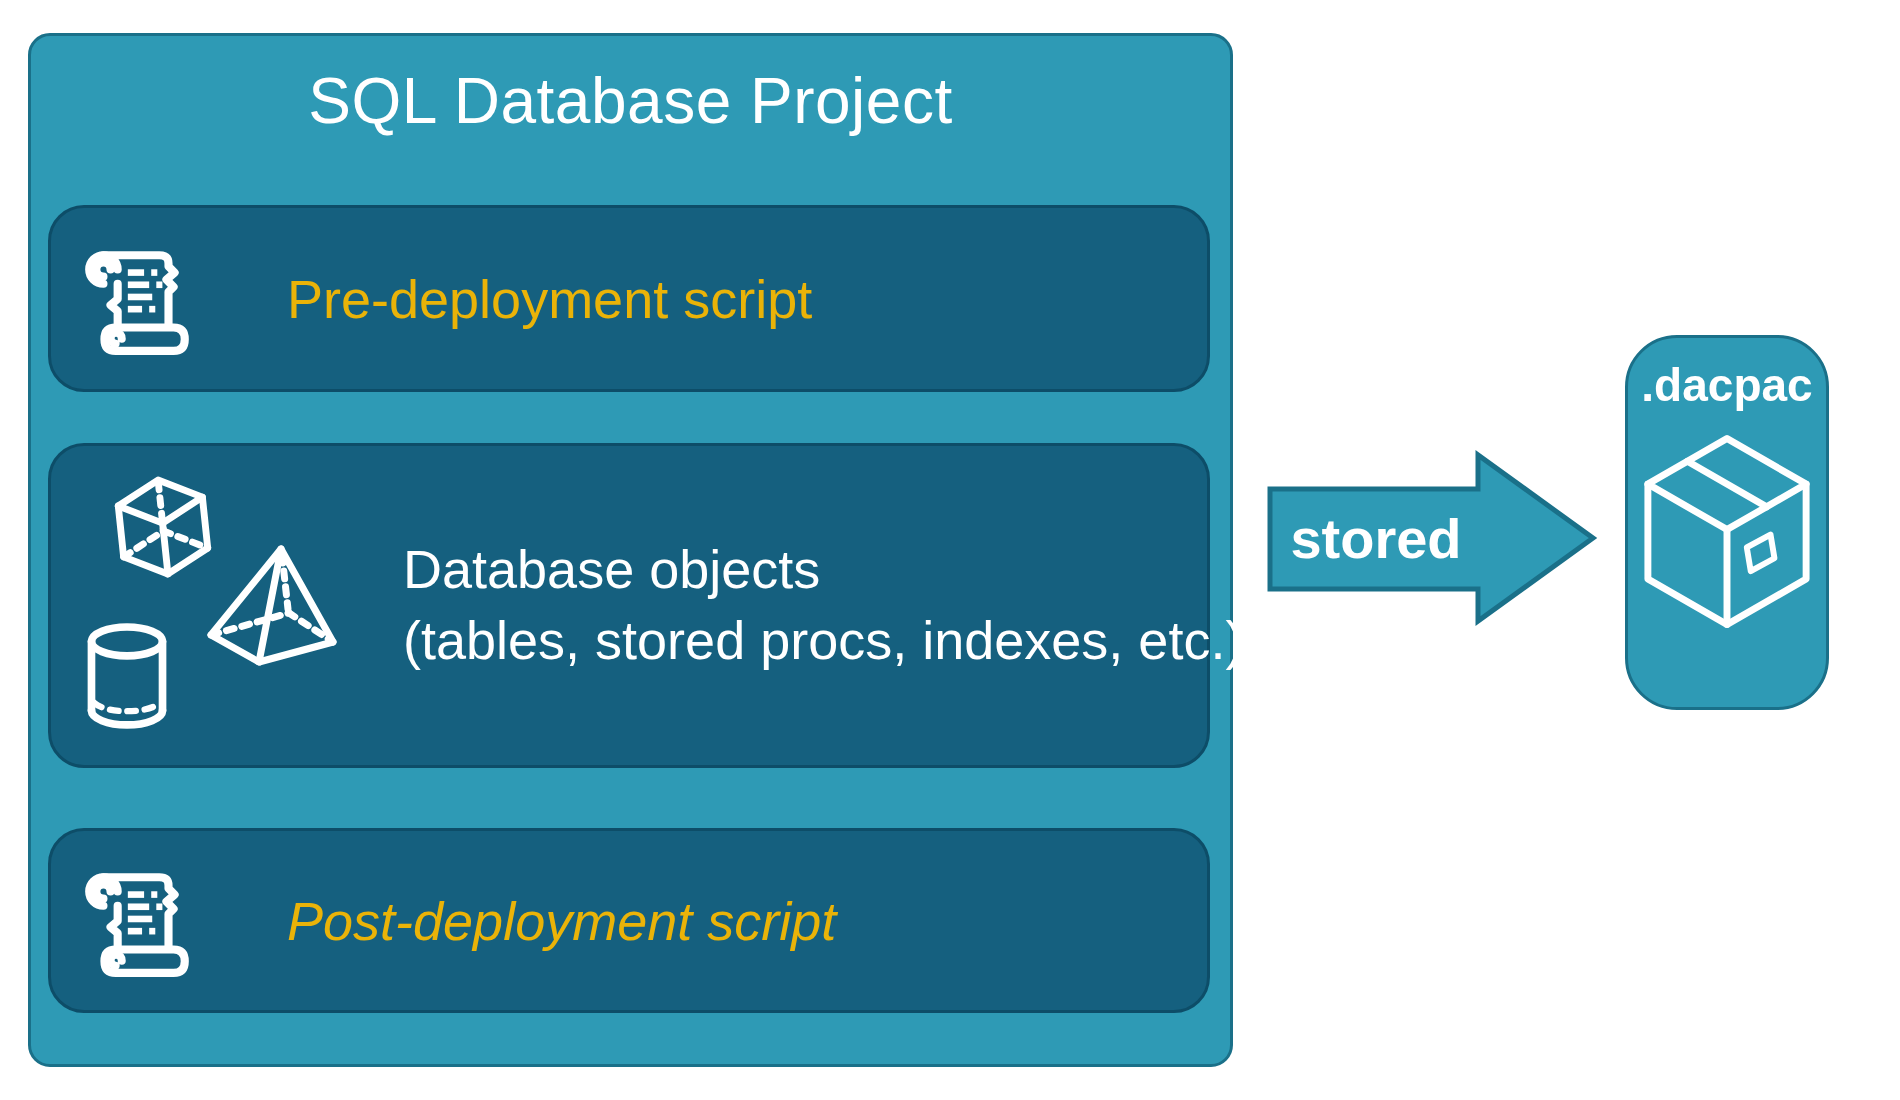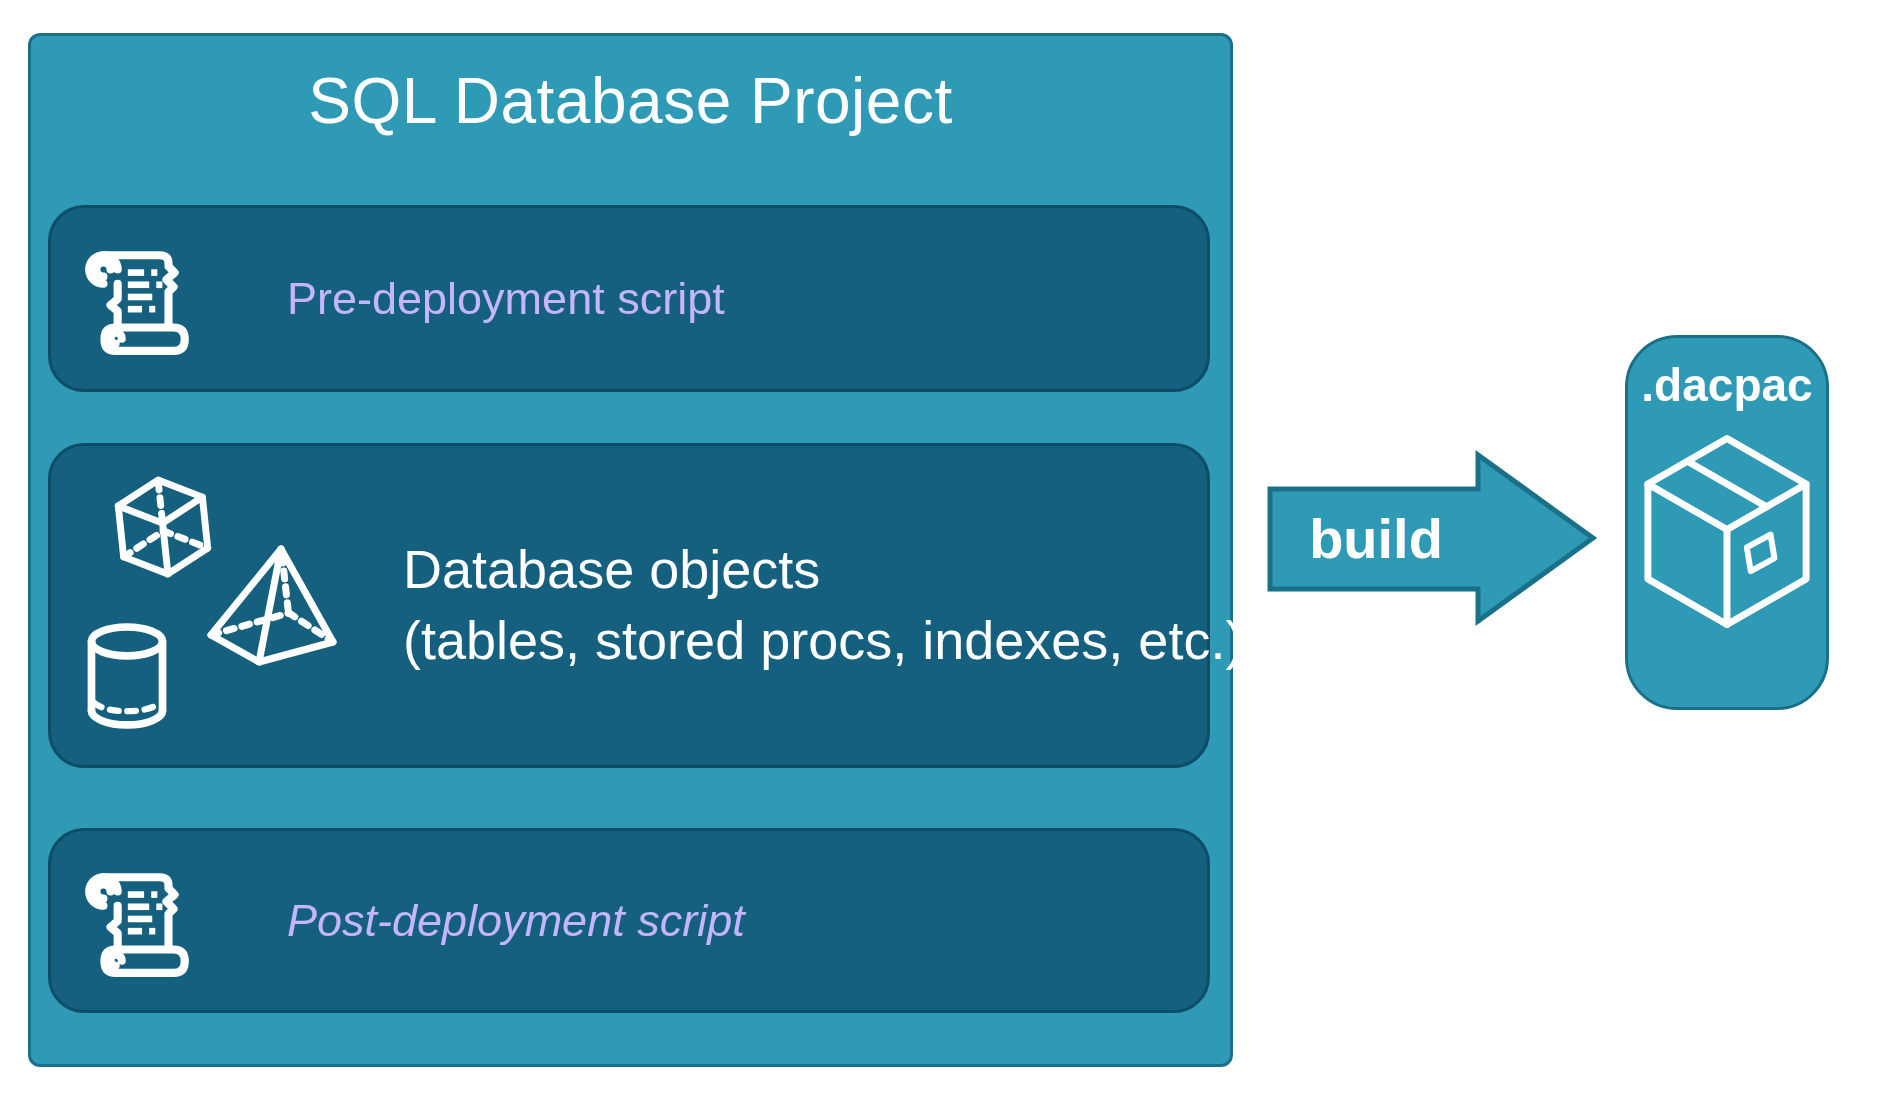--- a/index.html
+++ b/index.html
@@ -3,38 +3,38 @@
 <meta charset="utf-8">
 <style>
   html,body{margin:0;padding:0;background:#ffffff;}
   #canvas{
     position:relative;width:1900px;height:1100px;background:#ffffff;
     font-family:"Liberation Sans",sans-serif;overflow:hidden;
   }
   
   .outer-box{
     position:absolute;left:28px;top:33px;width:1205px;height:1034px;
-    background:#2E9AB5;border:3px solid #1A7089;border-radius:12px;
+    background:#2E9AB5;border:3px solid #1A7089;border-radius:22px;
     box-sizing:border-box;
   }
   .project-title{
     position:absolute;left:0;top:28px;width:100%;text-align:center;
     color:#ffffff;font-size:64px;font-weight:400;letter-spacing:0.5px;
   }
   
   .panel{
     position:absolute;left:17px;width:1162px;
     background:#15607F;border:3px solid #0D4D68;border-radius:36px;
     box-sizing:border-box;display:flex;align-items:center;
   }
   .panel-pre{top:169px;height:187px;}
   .panel-objects{top:407px;height:325px;}
   .panel-post{top:792px;height:185px;font-style:italic;}
   .panel-label{
-    color:#c4b5fd;font-size:45px;font-weight:400;white-space:nowrap;
+    color:#eab308;font-size:54px;font-weight:400;white-space:nowrap;
   }
   .scroll-icon-wrap{margin-left:26px;width:122px;height:124px;flex:0 0 auto;}
   .panel .panel-label{margin-left:88px;}
   
   .obj-icon{position:absolute;}
   .cube-icon-wrap{left:53px;top:22px;width:118px;height:118px;transform:rotate(-6deg);}
   .pyramid-icon-wrap{left:150px;top:95px;width:140px;height:130px;}
   .cylinder-icon-wrap{left:28px;top:172px;width:96px;height:114px;}
   .objects-text{
     position:absolute;left:352px;top:50%;transform:translateY(-50%);
@@ -153,21 +153,21 @@
       </div>
       <div class="panel-label">Post-deployment script</div>
     </div>
   </div>
 
   <div class="arrow-svg">
     <svg viewBox="0 0 340 180" fill="none">
       <polygon points="8,41 216,41 216,7 331,90 216,173 216,141 8,141" fill="#2E9AB5" stroke="#1A7089" stroke-width="5" stroke-linejoin="miter"></polygon>
     </svg>
   </div>
-  <div class="arrow-label">build</div>
+  <div class="arrow-label">stored</div>
 
   <div class="dacpac-box">
     <div class="dacpac-label">.dacpac</div>
     <div class="package-icon-wrap">
       <svg viewBox="0 0 180 215" fill="none" stroke="#ffffff" stroke-width="7" stroke-linecap="round" stroke-linejoin="round">
         <path d="M90 8 L170 54 L90 100 L10 54 Z"></path>
         <path d="M10 54 V150 L90 196 L170 150 V54"></path>
         <path d="M90 100 V196"></path>
         <path d="M50 31 L130 77"></path>
         <path d="M110 118 L134 105 L138 129 L114 142 Z" stroke-width="6"></path>

